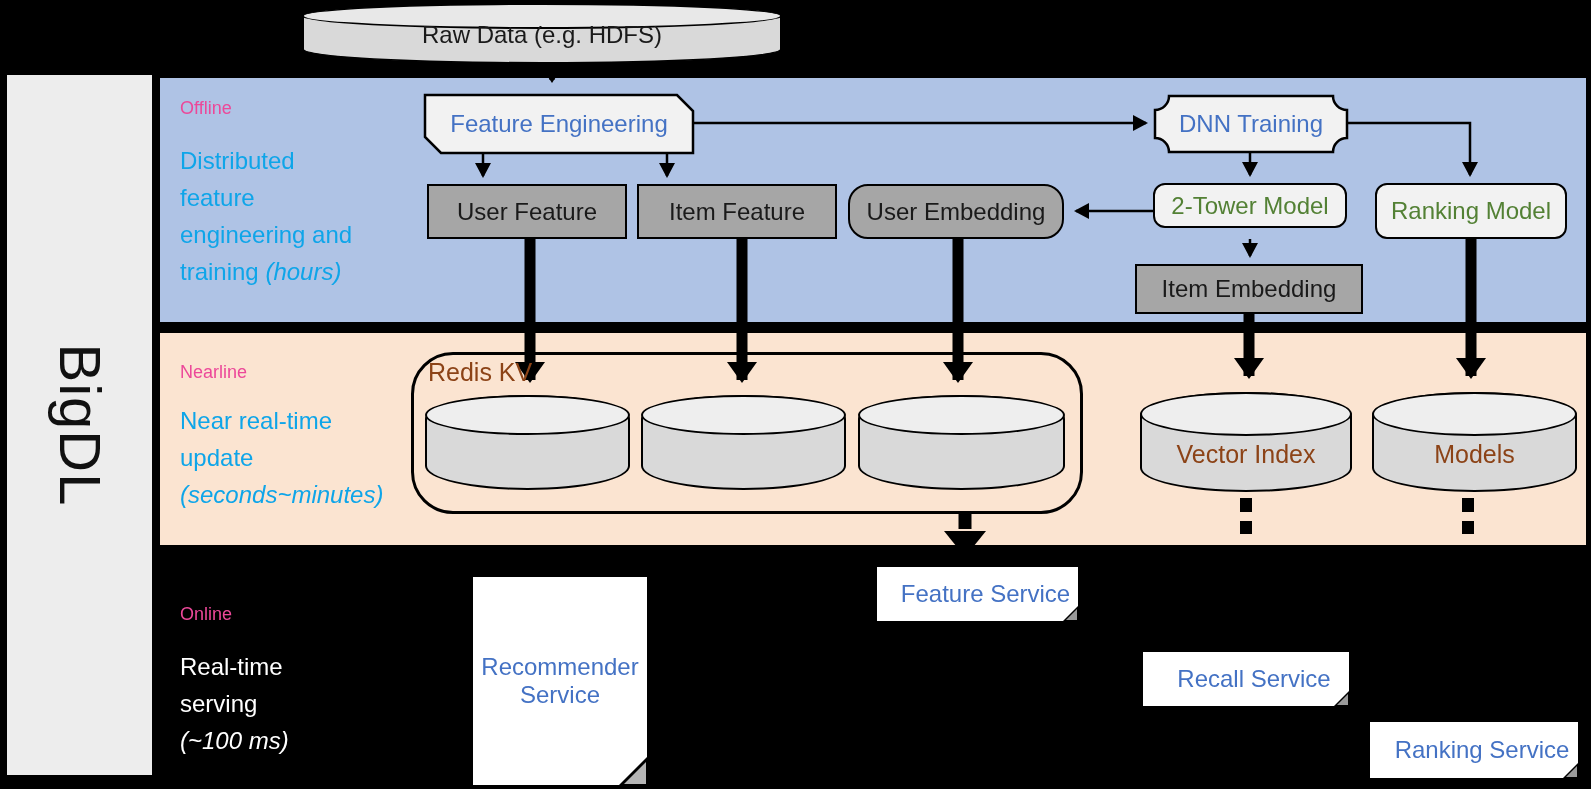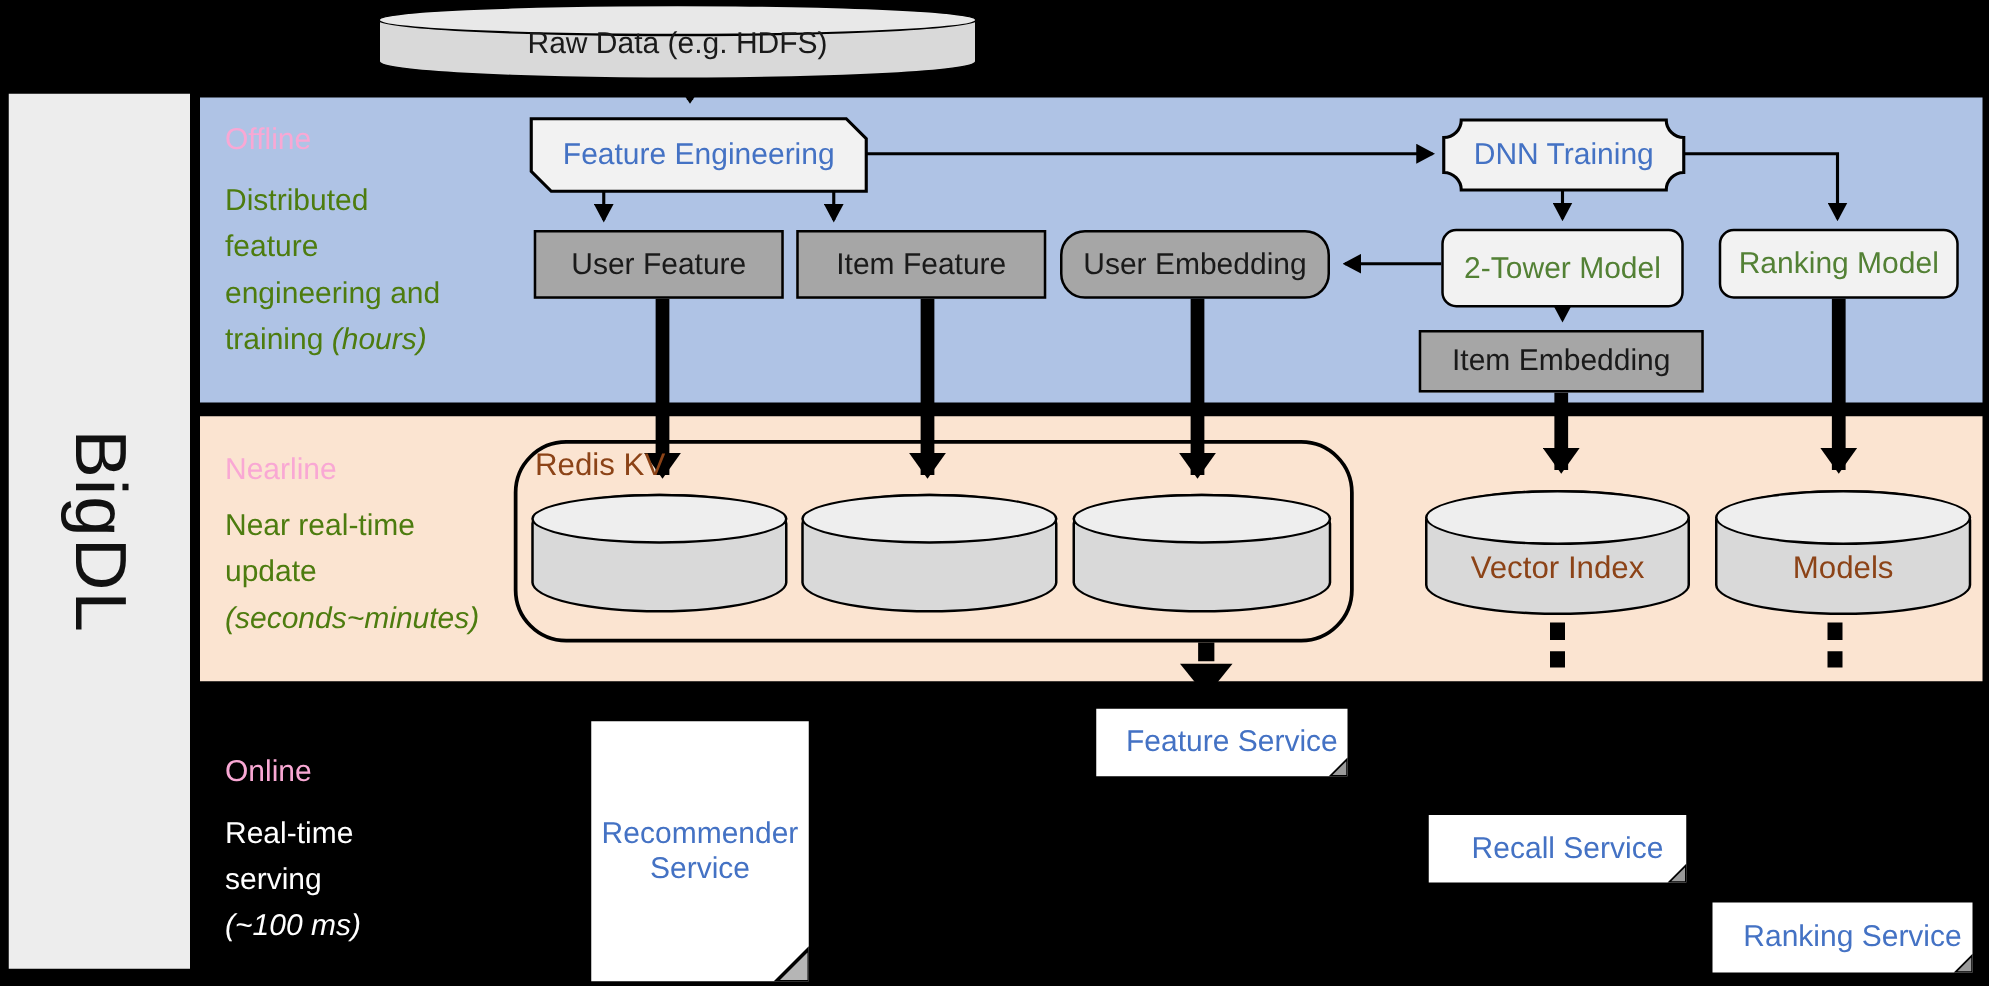--- a/index.html
+++ b/index.html
@@ -13,23 +13,23 @@
   .band.nearline { top:333px; height:212px; background:#fbe4d1; }
 
   
   .brandbar { position:absolute; left:7px; top:75px; width:145px; height:700px;
               background:#ededed; z-index:2; }
   .brandbar .brand { position:absolute; left:50%; top:50%;
               transform:translate(-50%,-50%) rotate(90deg);
               font-size:58px; color:#111; letter-spacing:1px; white-space:nowrap; }
 
   
-  .lane-title { position:absolute; left:180px; font-size:24px; color:#f9a8d4; z-index:3; }
+  .lane-title { position:absolute; left:180px; font-size:18px; color:#ec4899; z-index:3; }
   .lane-desc  { position:absolute; left:180px; font-size:24px; line-height:37px;
-                color:#4d7c0f; z-index:3; }
+                color:#0ea5e9; z-index:3; }
   .lane-desc .it { font-style:italic; }
   .desc-online { color:#ffffff; }
 
   
   .node { position:absolute; display:flex; align-items:center; justify-content:center;
           font-size:24px; z-index:3; text-align:center; }
   .graybox  { background:#a6a6a6; border:2.5px solid #000; color:#1a1a1a; }
   .roundbox { background:#f2f2f2; border:2.5px solid #000; border-radius:12px; color:#538135; }
   .shapelabel { position:absolute; display:flex; align-items:center; justify-content:center;
           font-size:24px; color:#4472c4; z-index:3; }
@@ -140,21 +140,21 @@
     <div class="top" style="height:26px; background:#e8e8e8;"></div>
     <div class="clabel" style="top:18px; color:#1a1a1a; font-size:24px;">Raw Data (e.g. HDFS)</div>
   </div>
 
   <div class="shapelabel" style="left:425px; top:95px; width:268px; height:58px;">Feature Engineering</div>
   <div class="shapelabel" style="left:1155px; top:96px; width:192px; height:56px;">DNN Training</div>
 
   <div class="node graybox" style="left:427px; top:184px; width:200px; height:55px;">User Feature</div>
   <div class="node graybox" style="left:637px; top:184px; width:200px; height:55px;">Item Feature</div>
   <div class="node graybox" style="left:848px; top:184px; width:216px; height:55px;border-radius:20px;">User Embedding</div>
-  <div class="node roundbox" style="left:1153px; top:183px; width:194px; height:63px;">2-Tower Model</div>
+  <div class="node roundbox" style="left:1153px; top:183px; width:194px; height:45px;">2-Tower Model</div>
   <div class="node roundbox" style="left:1375px; top:183px; width:192px; height:56px;">Ranking Model</div>
   <div class="node graybox" style="left:1135px; top:264px; width:228px; height:50px;">Item Embedding</div>
 
   <div class="redislabel">Redis KV</div>
 
   <div class="cyl" style="left:425px; top:395px; width:205px; height:95px;">
     <div class="body"></div>
     <div class="top" style="height:40px"></div>
   </div>
   <div class="cyl" style="left:641px; top:395px; width:205px; height:95px;">

